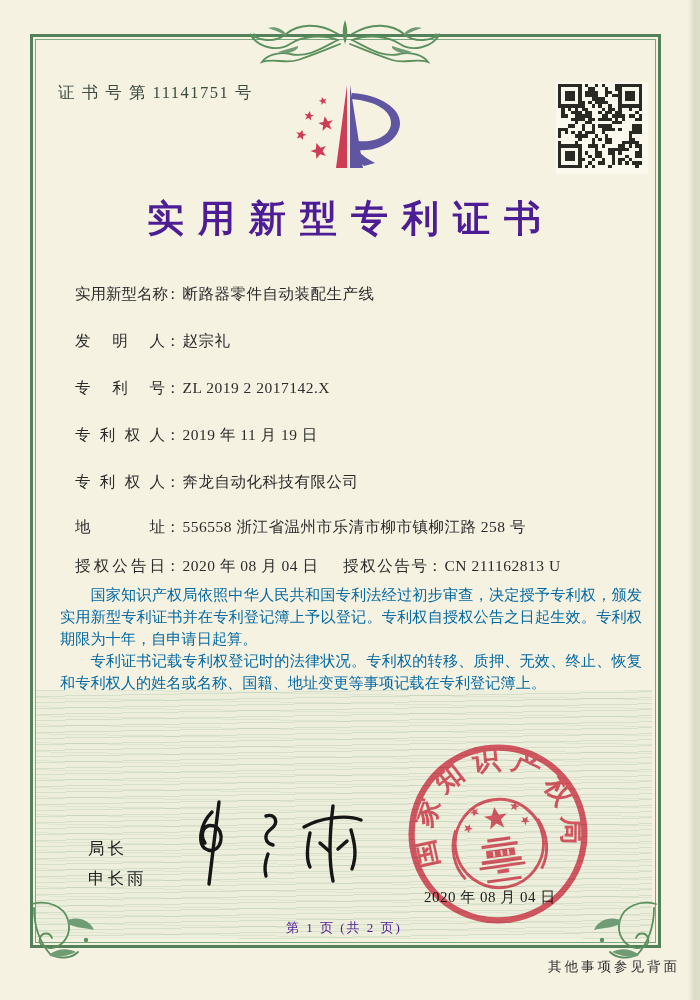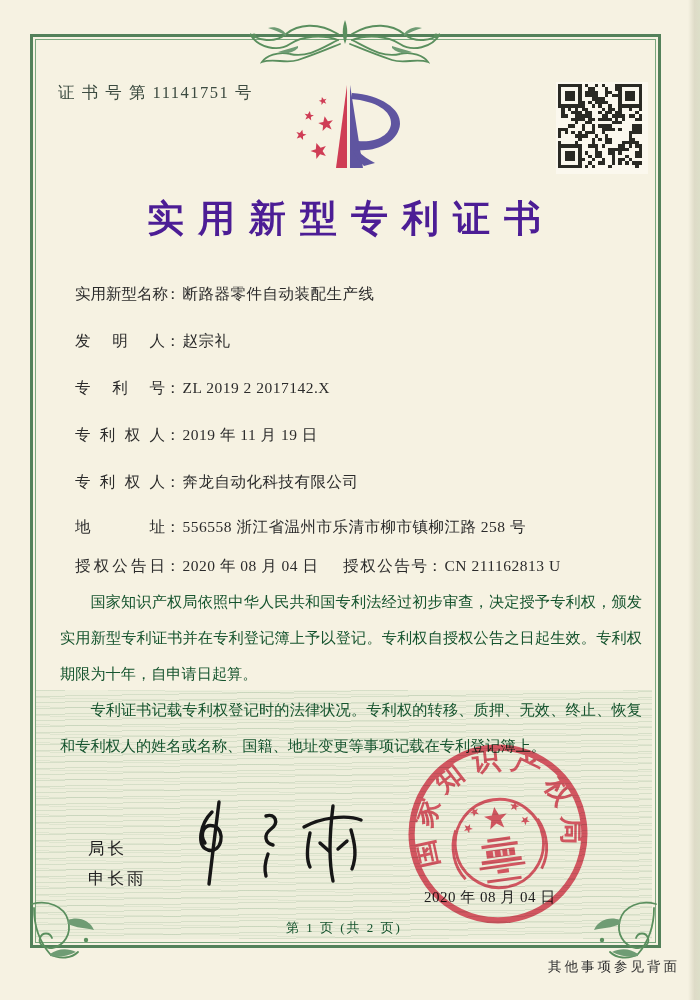--- a/index.html
+++ b/index.html
@@ -26,26 +26,26 @@
   .cert-no{left:58px;top:82px;font-size:16.5px;letter-spacing:1.5px;color:#3c4b40;text-align:right;}
   .title{left:30px;top:194px;width:628px;text-align:center;
     font-size:37px;font-weight:600;letter-spacing:14px;padding-left:14px;
     box-sizing:border-box;color:#4c1d95;}
   .row{left:75px;font-size:15.5px;white-space:nowrap;}
   .lbl{display:inline-block;width:90px;text-align:justify;text-align-last:justify;vertical-align:bottom;}
   .lbl2{display:inline-block;width:84px;text-align:justify;text-align-last:justify;vertical-align:bottom;}
   .colon{display:inline-block;margin-right:2px;}
   .val{letter-spacing:.5px;}
   .grant-no-group{position:absolute;left:268px;top:0;}
-  .body-text{left:60px;top:584px;width:582px;font-size:15.2px;line-height:36px;text-align:justify;color:#14532d;}
+  .body-text{left:60px;top:584px;width:582px;font-size:15.2px;line-height:22px;text-align:justify;color:#0369a1;}
   .body-text p{margin:0;text-indent:2em;}
   .signer{left:88px;font-size:16.5px;letter-spacing:3px;color:#222;}
   .seal-date{left:424px;top:888px;width:140px;font-size:15px;letter-spacing:.5px;color:#1d1d1d;z-index:4;}
   .seal-wrap{left:402px;top:738px;width:192px;height:192px;z-index:5;mix-blend-mode:multiply;opacity:.9;}
-  .page-info{left:30px;top:919px;width:628px;text-align:center;font-size:13px;color:#14532d;letter-spacing:2px;z-index:6;}
+  .page-info{left:30px;top:919px;width:628px;text-align:center;font-size:13px;color:#4c1d95;letter-spacing:2px;z-index:6;}
   .back-note{left:20px;top:958px;width:660px;text-align:right;font-size:13.5px;letter-spacing:3px;color:#2f2f2f;}
   .logo-wrap{left:285px;top:78px;width:130px;height:97px;}
   .qr-wrap{left:556px;top:82px;width:88px;height:88px;background:#fbf8ee;padding:2px;}
   svg{display:block;}
 </style>
 </head>
 <body>
 
 <div>
 

